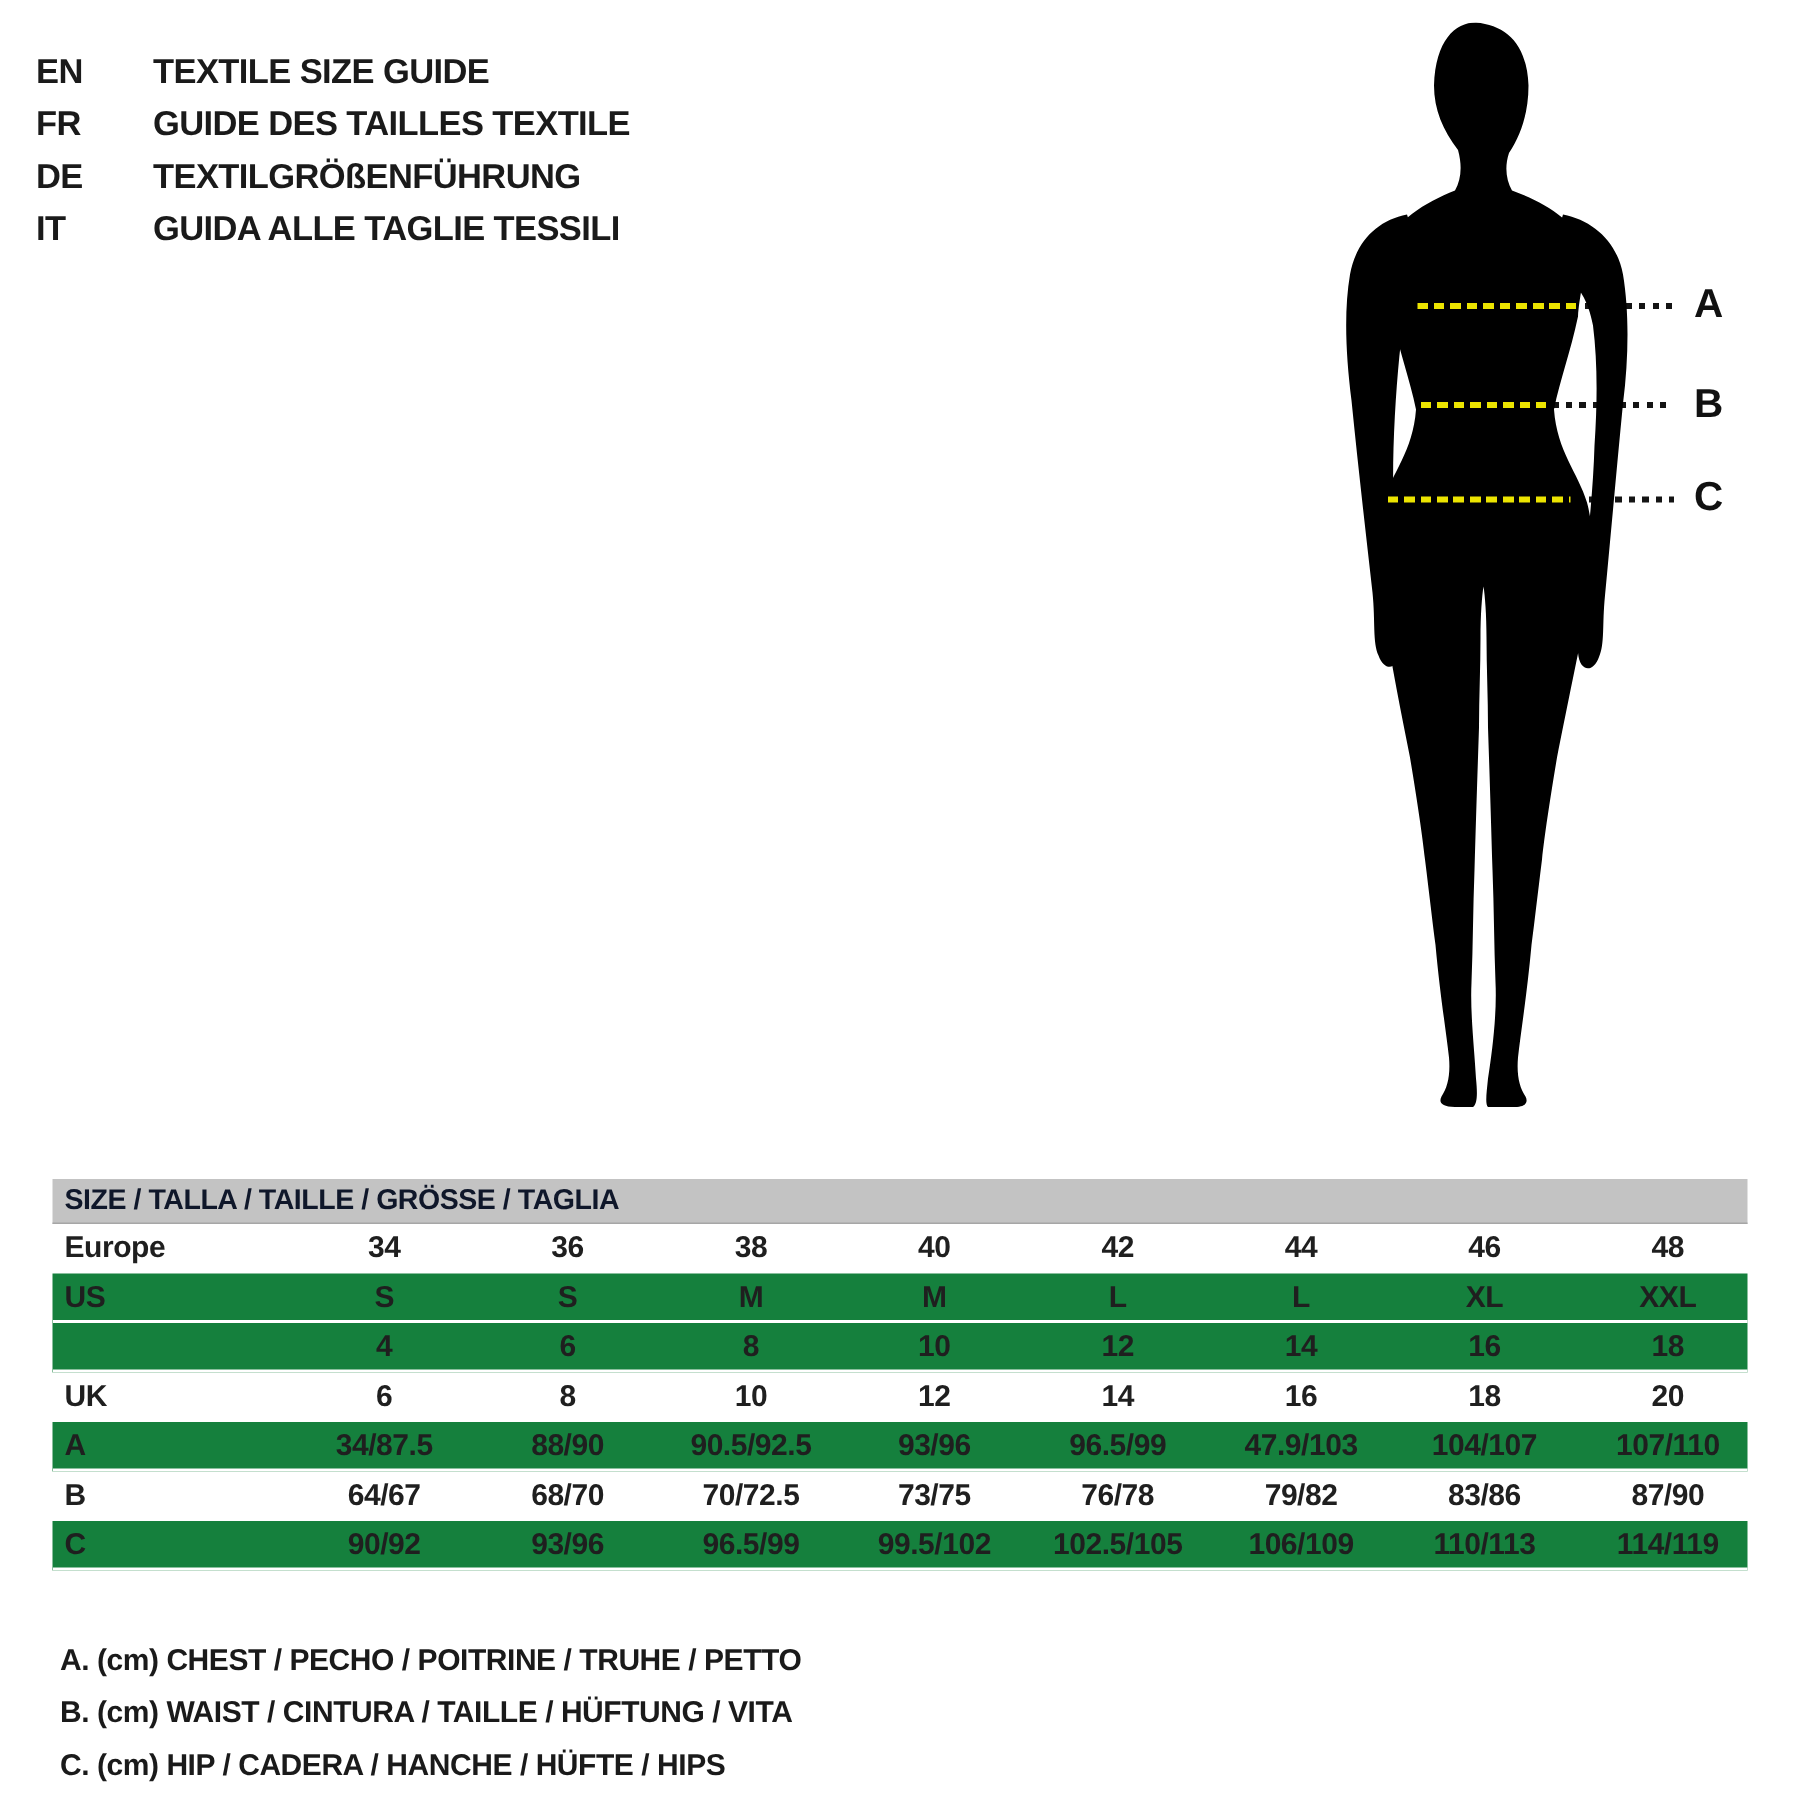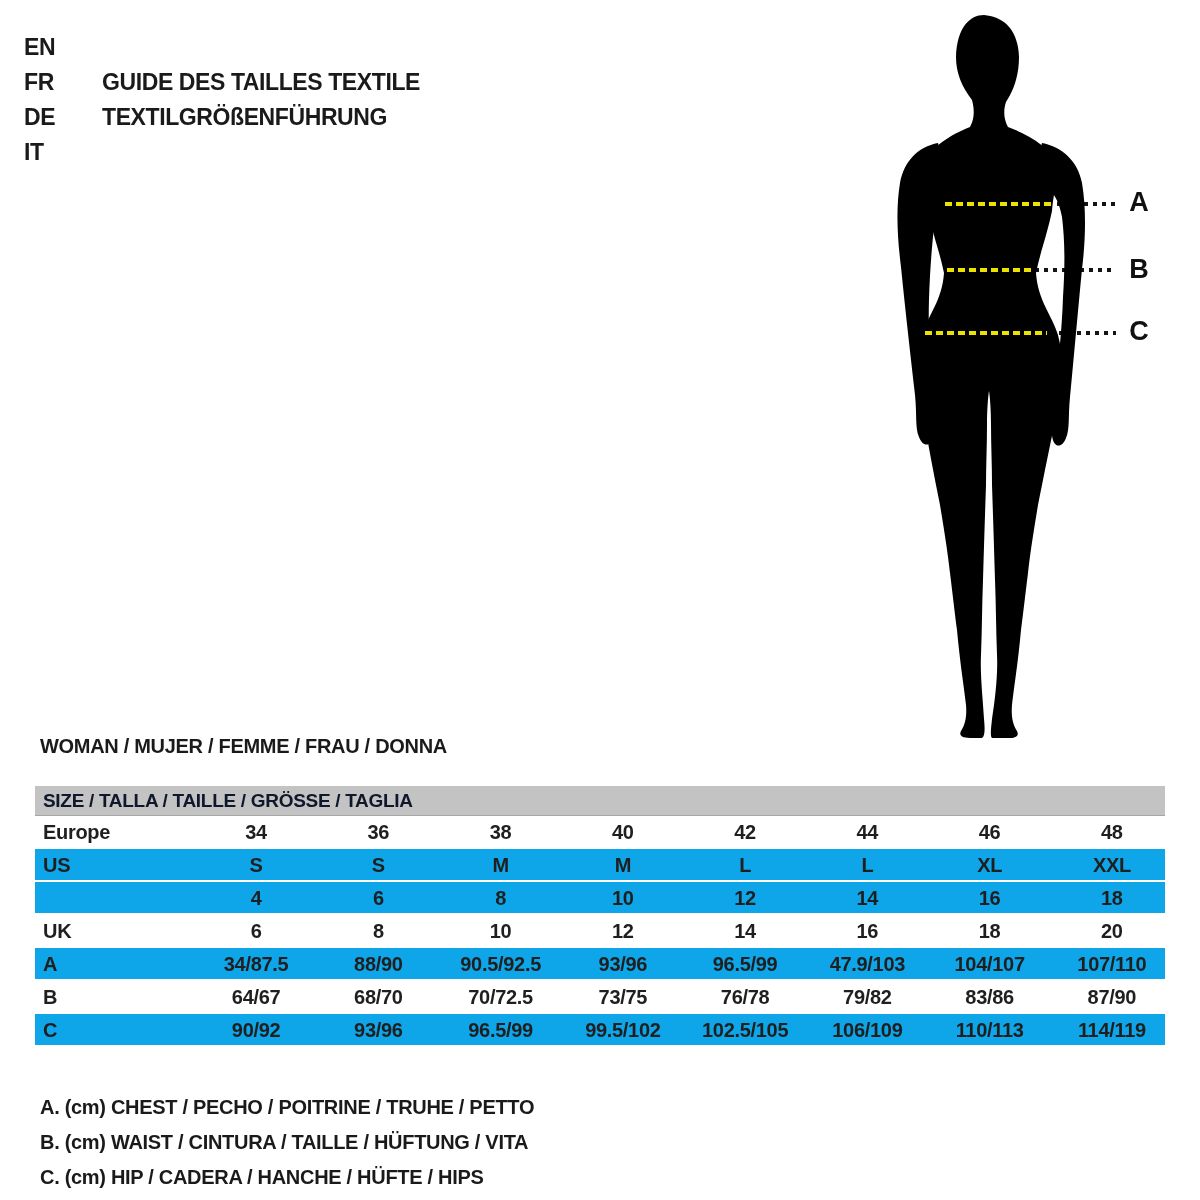--- a/index.html
+++ b/index.html
@@ -31,49 +31,51 @@
   .label-c{top:301px;}
   
   .group-heading{position:absolute;left:40px;top:735px;font-size:20px;font-weight:700;
     letter-spacing:-0.3px;white-space:nowrap;}
   
   .size-table{position:absolute;left:35px;top:786px;width:1130px;}
   .table-header{height:30px;line-height:30px;background:#c3c3c3;color:#0f172a;
     font-size:19px;font-weight:700;padding-left:8px;letter-spacing:-0.3px;
     border-bottom:1px solid #a6a6a6;box-sizing:border-box;}
   .table-row{display:grid;grid-template-columns:152px repeat(8,1fr);height:33px;gap:16px;}
-  .table-row.shaded{background:#0ea5e9;box-shadow:inset 0 -2px 0 #ffffff;}
+  .table-row.shaded{background:#15803d;box-shadow:inset 0 -2px 0 #ffffff;}
   .row-label{font-size:20px;font-weight:700;padding-left:8px;display:flex;align-items:center;
     letter-spacing:-0.3px;color:#1f1f1f;}
   .row-cell{font-size:20px;font-weight:700;display:flex;align-items:center;justify-content:center;
     letter-spacing:-0.3px;color:#1f1f1f;white-space:nowrap;}
   
   .legend-block{position:absolute;left:40px;top:1090px;}
   .legend-line{height:35px;line-height:35px;font-size:20px;font-weight:700;
     letter-spacing:-0.3px;white-space:nowrap;}
 </style>
 </head>
 <body>
 
 <div class="canvas">
 
   <div class="lang-block" id="lang-rows">
       <div class="lang-row">
         <div class="lang-code">EN</div>
+        <div class="lang-title">TEXTILE SIZE GUIDE</div>
       </div>
       <div class="lang-row">
         <div class="lang-code">FR</div>
         <div class="lang-title">GUIDE DES TAILLES TEXTILE</div>
       </div>
       <div class="lang-row">
         <div class="lang-code">DE</div>
         <div class="lang-title">TEXTILGRÖßENFÜHRUNG</div>
       </div>
       <div class="lang-row">
         <div class="lang-code">IT</div>
+        <div class="lang-title">GUIDA ALLE TAGLIE TESSILI</div>
       </div>
     </div>
 
   <div class="figure-wrap">
     <div class="marker-dots dots-a"></div>
     <div class="marker-dots dots-b"></div>
     <div class="marker-dots dots-c"></div>
 
     <svg class="silhouette" width="200" height="728" viewBox="0 0 200 728" xmlns="http://www.w3.org/2000/svg">
       <g fill="#000000">
@@ -150,21 +152,20 @@
 
     <div class="marker-dash dash-a"></div>
     <div class="marker-dash dash-b"></div>
     <div class="marker-dash dash-c"></div>
 
     <div class="marker-label label-a">A</div>
     <div class="marker-label label-b">B</div>
     <div class="marker-label label-c">C</div>
   </div>
 
-  <div class="group-heading">WOMAN / MUJER / FEMME / FRAU / DONNA</div>
 
   <div class="size-table">
     <div class="table-header">SIZE / TALLA / TAILLE / GRÖSSE / TAGLIA</div>
     <div id="table-rows">
         <div class="table-row">
           <div class="row-label">Europe</div>
           <div class="row-cell">34</div>
           <div class="row-cell">36</div>
           <div class="row-cell">38</div>
           <div class="row-cell">40</div>

